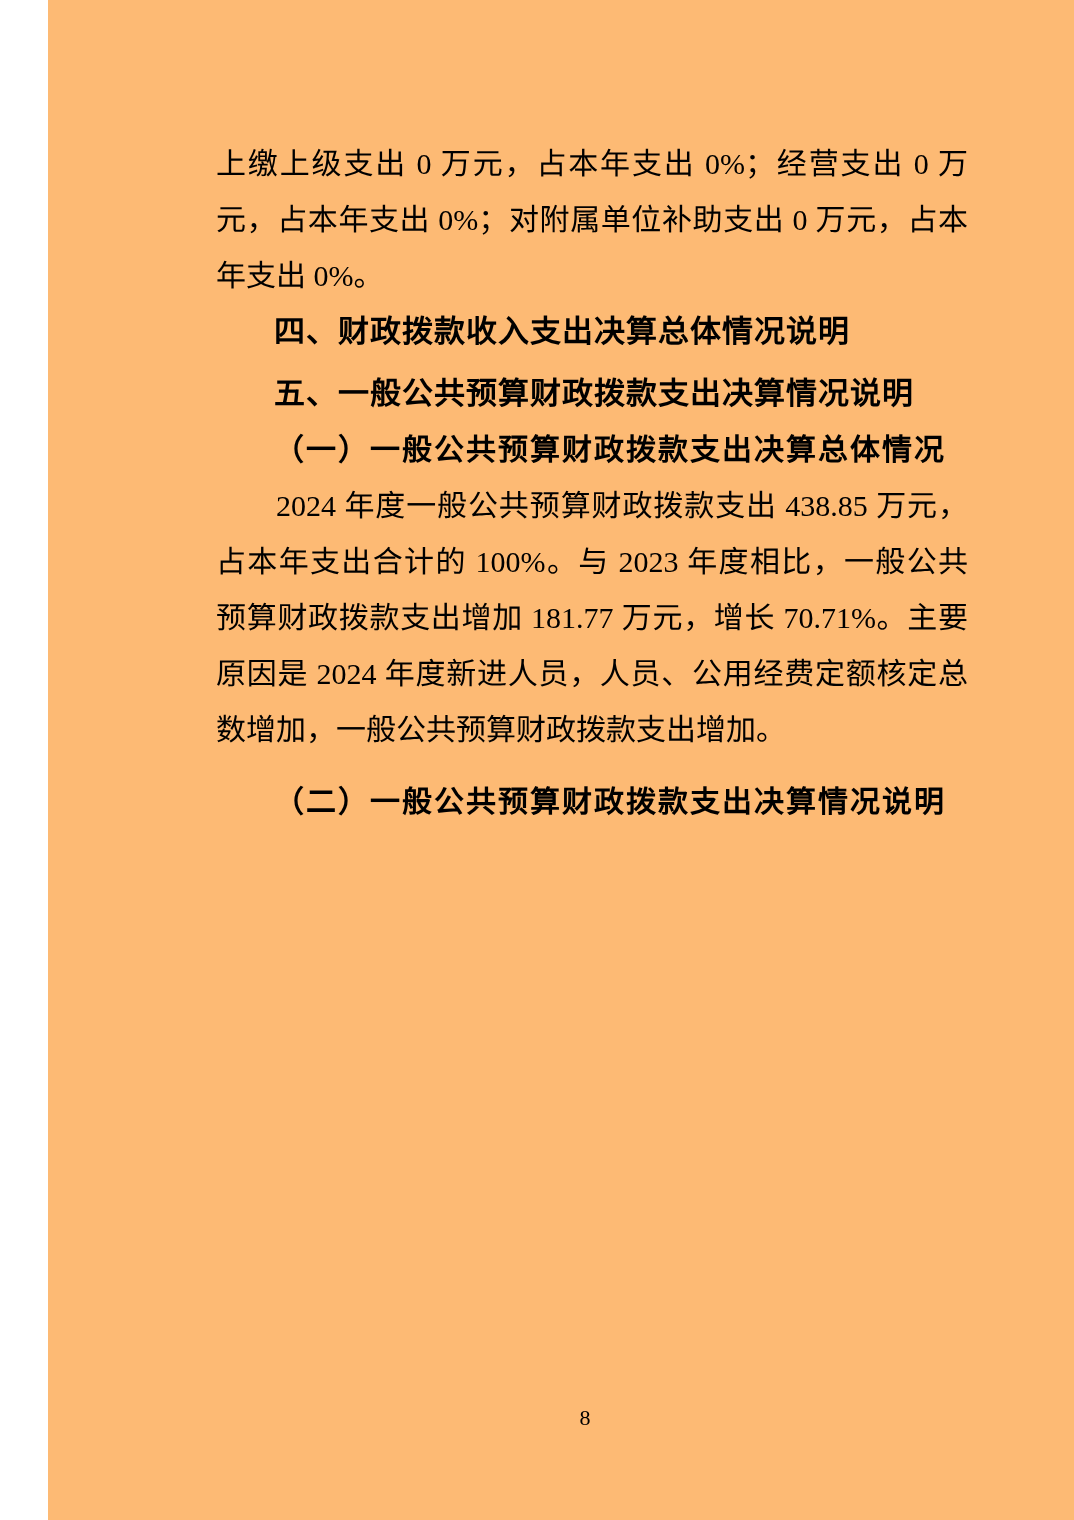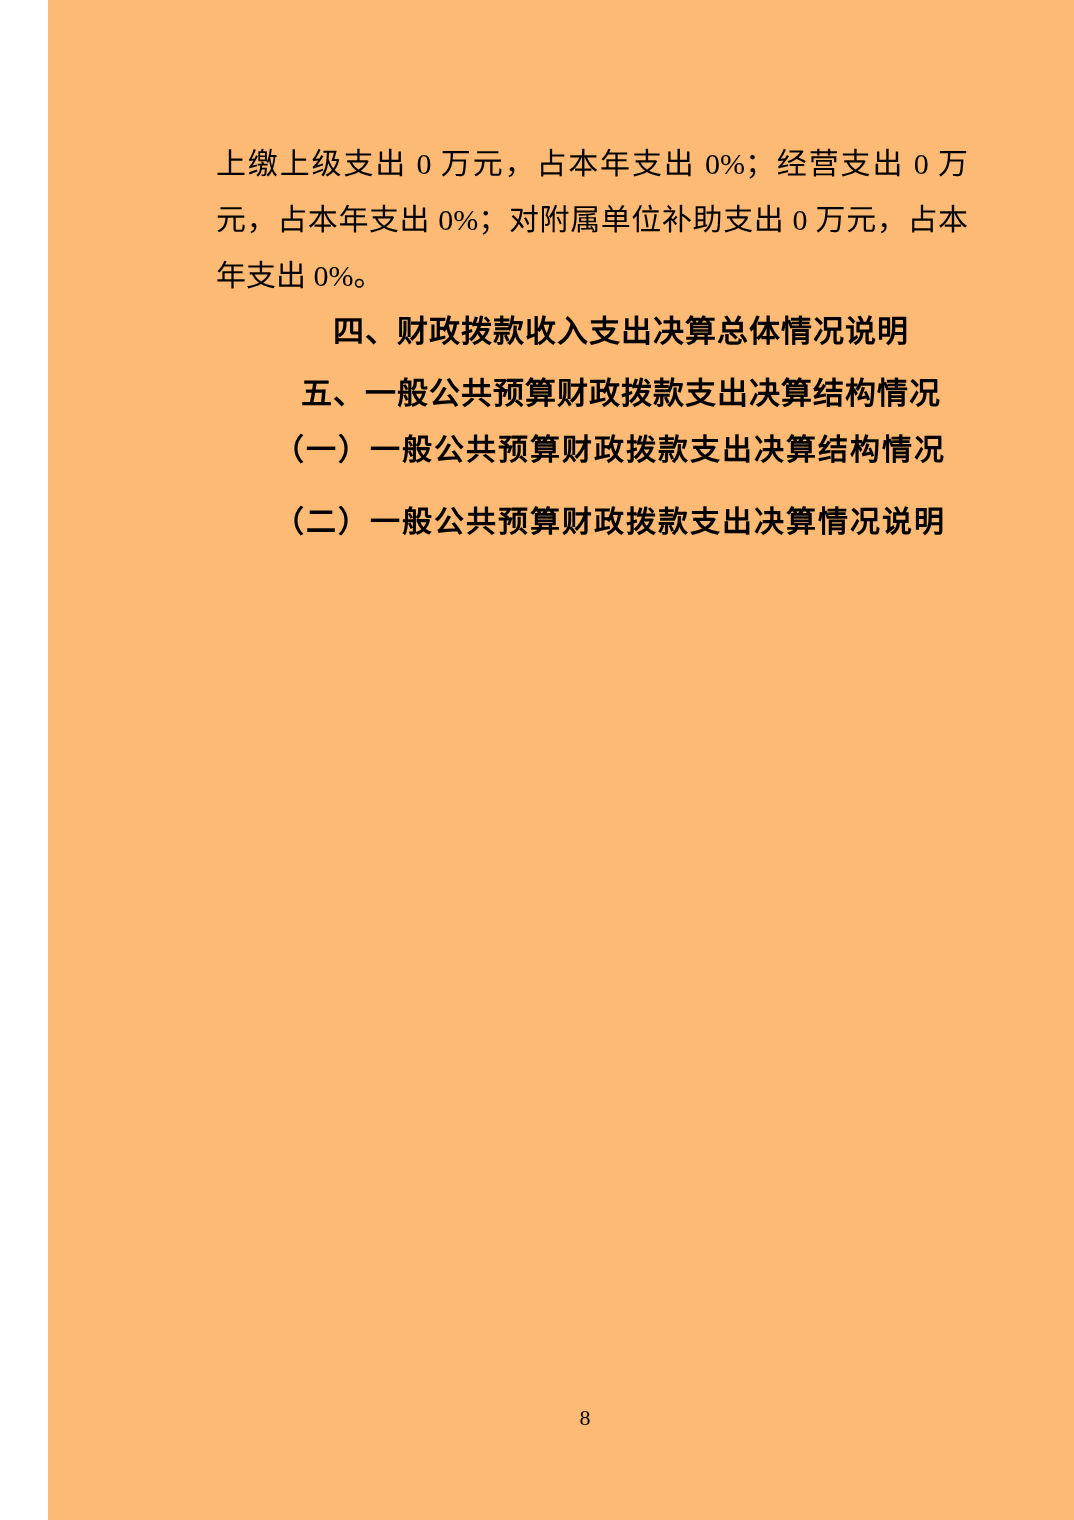--- a/index.html
+++ b/index.html
@@ -39,21 +39,20 @@
     text-indent: 0;
   }
   .heading-1 {
     margin: 0;
     font-size: 31px;
     line-height: 56px;
     font-weight: 700;
     text-indent: 58px;
     font-family: "Liberation Sans", "DejaVu Sans", sans-serif;
     letter-spacing: 1px;
-    text-align: center;
   }
   .heading-2 {
     margin: 0;
     font-size: 30px;
     line-height: 56px;
     font-weight: 700;
     text-indent: 58px;
     font-family: "Liberation Serif", "DejaVu Serif", serif;
     letter-spacing: 2px;
   }
@@ -76,24 +75,25 @@
 <div class="page">
 
   <div class="content">
 
     <p class="body-para no-indent">上缴上级支出 0 万元，占本年支出 0%；经营支出 0 万元，占本年支出 0%；对附属单位补助支出 0 万元，占本年支出 0%。</p>
 
     <p class="heading-1">四、财政拨款收入支出决算总体情况说明</p>
 
 
 
-    <p class="heading-1 space-before-sm">五、一般公共预算财政拨款支出决算结构情况</p>
+    <p class="heading-1 space-before-sm">五、一般公共预算财政拨款支出决算情况说明</p>
 
-    <p class="heading-2">（一）一般公共预算财政拨款支出决算结构情况</p>
+    <p class="heading-2">（一）一般公共预算财政拨款支出决算总体情况</p>
 
+    <p class="body-para">2024 年度一般公共预算财政拨款支出 438.85 万元，占本年支出合计的 100%。与 2023 年度相比，一般公共预算财政拨款支出增加 181.77 万元，增长 70.71%。主要原因是 2024 年度新进人员，人员、公用经费定额核定总数增加，一般公共预算财政拨款支出增加。</p>
 
     <p class="heading-2 space-before-md">（二）一般公共预算财政拨款支出决算情况说明</p>
 
   </div>
 
   <div class="page-footer">8</div>
 
 </div>
 
 </body></html>

